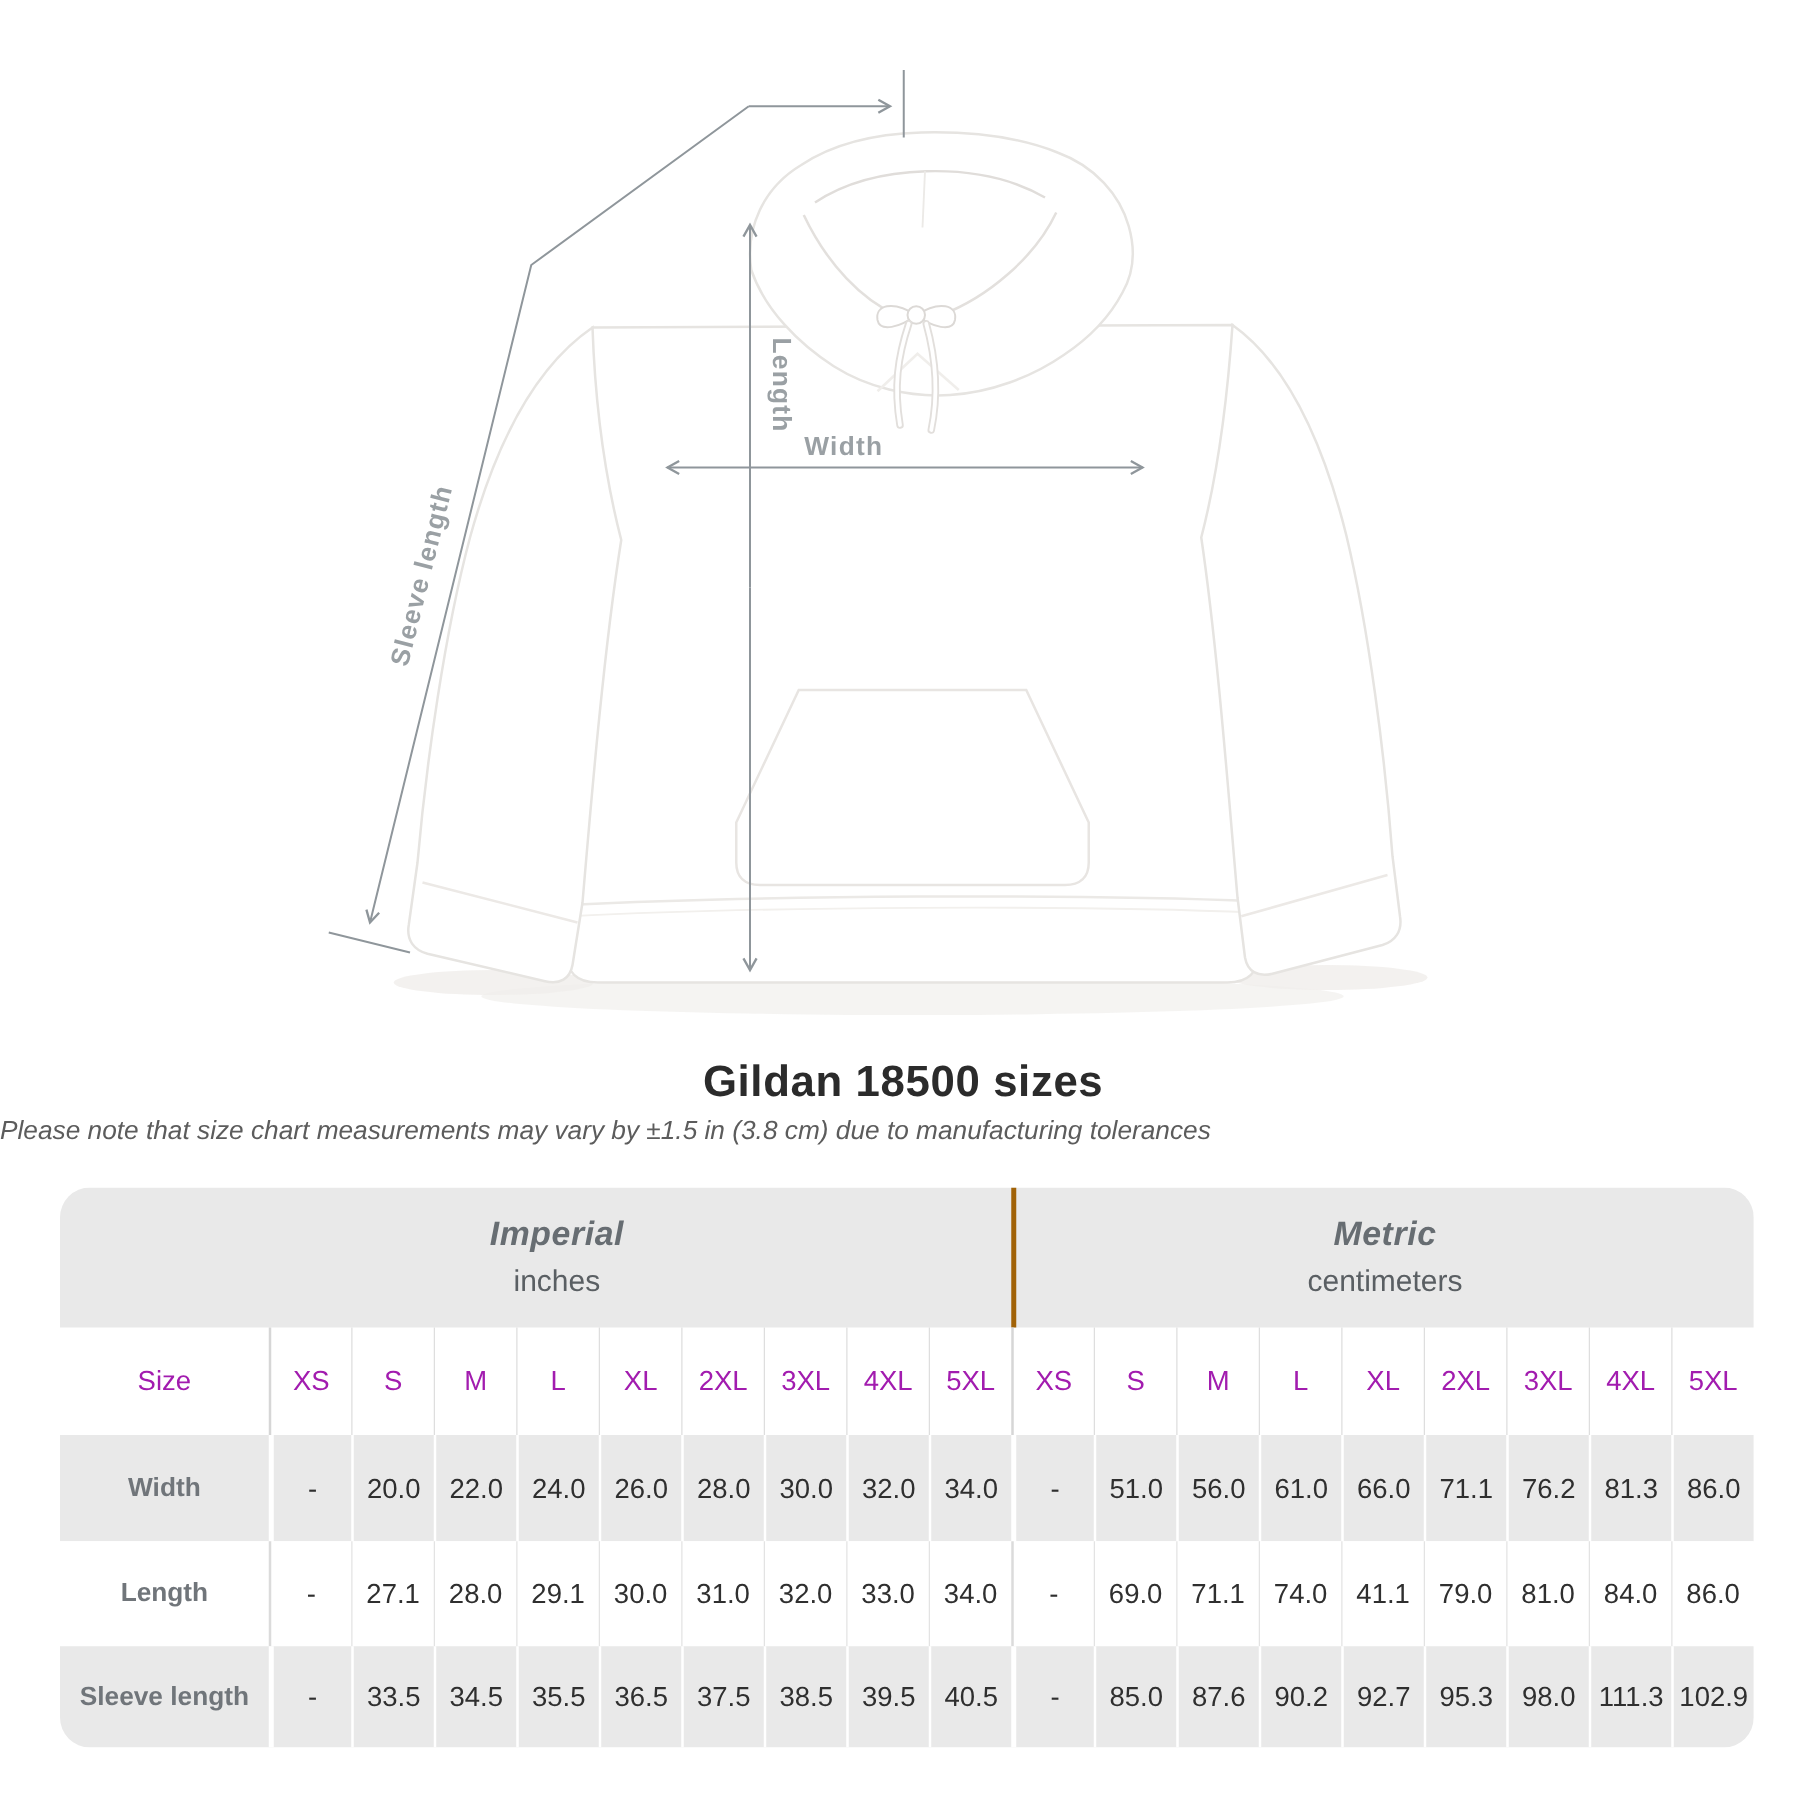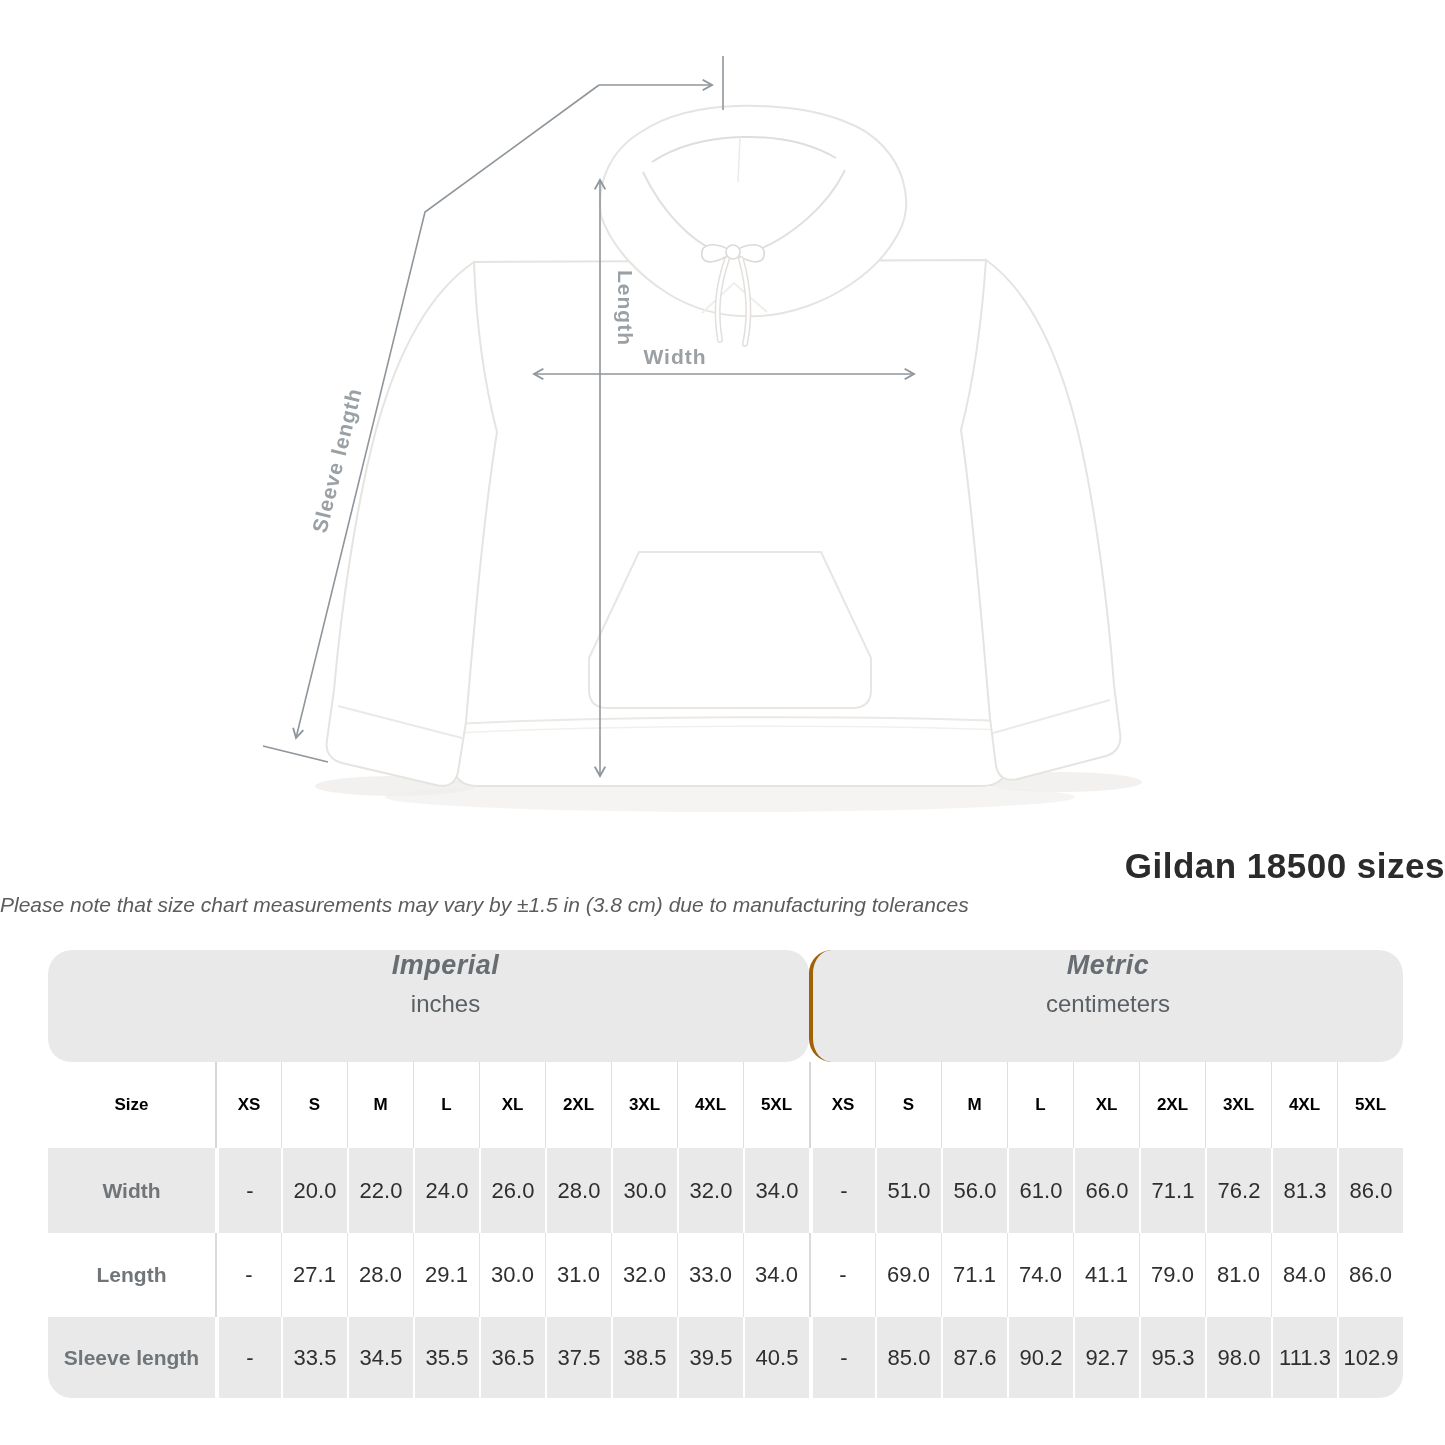--- a/index.html
+++ b/index.html
@@ -1,44 +1,44 @@
 <!DOCTYPE html>
 <html><head>
 <meta charset="utf-8">
 <style>
   html,body{margin:0;padding:0;background:#ffffff;}
   body{width:1445px;height:1445px;position:relative;overflow:hidden;
        font-family:"Liberation Sans","DejaVu Sans",sans-serif;}
   #figure{position:absolute;left:0;top:0;width:1445px;height:832px;}
-  #title{position:absolute;top:846px;left:0;width:100%;text-align:right;
+  #title{position:absolute;top:846px;left:0;width:100%;text-align:center;
          font-size:35px;font-weight:bold;color:#2b2b2b;letter-spacing:.5px;}
   #subtitle{position:absolute;top:893px;left:0;width:100%;text-align:left;
          font-size:21px;font-style:italic;color:#5c5c5c;}
   #sizetable{position:absolute;left:48px;top:950px;width:1355px;height:448px;
          border-radius:24px;overflow:hidden;background:#ffffff;}
   .row{display:grid;grid-template-columns:167px repeat(18,1fr);}
   .r-band{height:112px;}
   .r-head{height:86px;background:#ffffff;}
   .r-gray{height:85px;background:#e9e9e9;}
   .r-white{height:84px;background:#ffffff;}
   .r-last{height:81px;background:#e9e9e9;}
   .cell{display:flex;align-items:center;justify-content:center;
         font-size:22px;color:#2f2f2f;white-space:nowrap;}
-  .hd{font-weight:bold;color:#000000;font-size:17px;}
+  .hd{font-weight:normal;color:#a21caf;font-size:22px;}
   .lbl{font-weight:bold;color:#70757a;font-size:21px;}
   
   .r-head .m{border-left:1px solid #dedede;}
   .r-head .M{border-left:2px solid #d6d6d6;}
   .r-white .m{border-left:1px solid #e3e3e3;}
   .r-white .M{border-left:2px solid #dbdbdb;}
   .r-gray .m,.r-last .m{border-left:2px solid #ffffff;}
   .r-gray .M,.r-last .M{border-left:4px solid #ffffff;}
   
-  .ug{display:flex;flex-direction:column;align-items:center;justify-content:flex-start;
-      gap:9px;background:#e9e9e9;border-radius:23px;}
+  .ug{display:flex;flex-direction:column;align-items:center;justify-content:center;
+      gap:9px;background:#e9e9e9;}
   .ug .ugl{font-weight:bold;font-style:italic;font-size:27px;color:#676d72;letter-spacing:.5px;}
   .ug .ugs{font-size:24px;color:#5a5f63;}
   .span-imp{grid-column:1/11;padding-left:34px;}
   .span-met{grid-column:11/20;border-left:4px solid #a16207;}
   .meas-label{font-size:21px;font-weight:bold;fill:#9aa0a4;letter-spacing:1px;}
 </style>
 </head>
 <body>
 
 <div id="figure">

